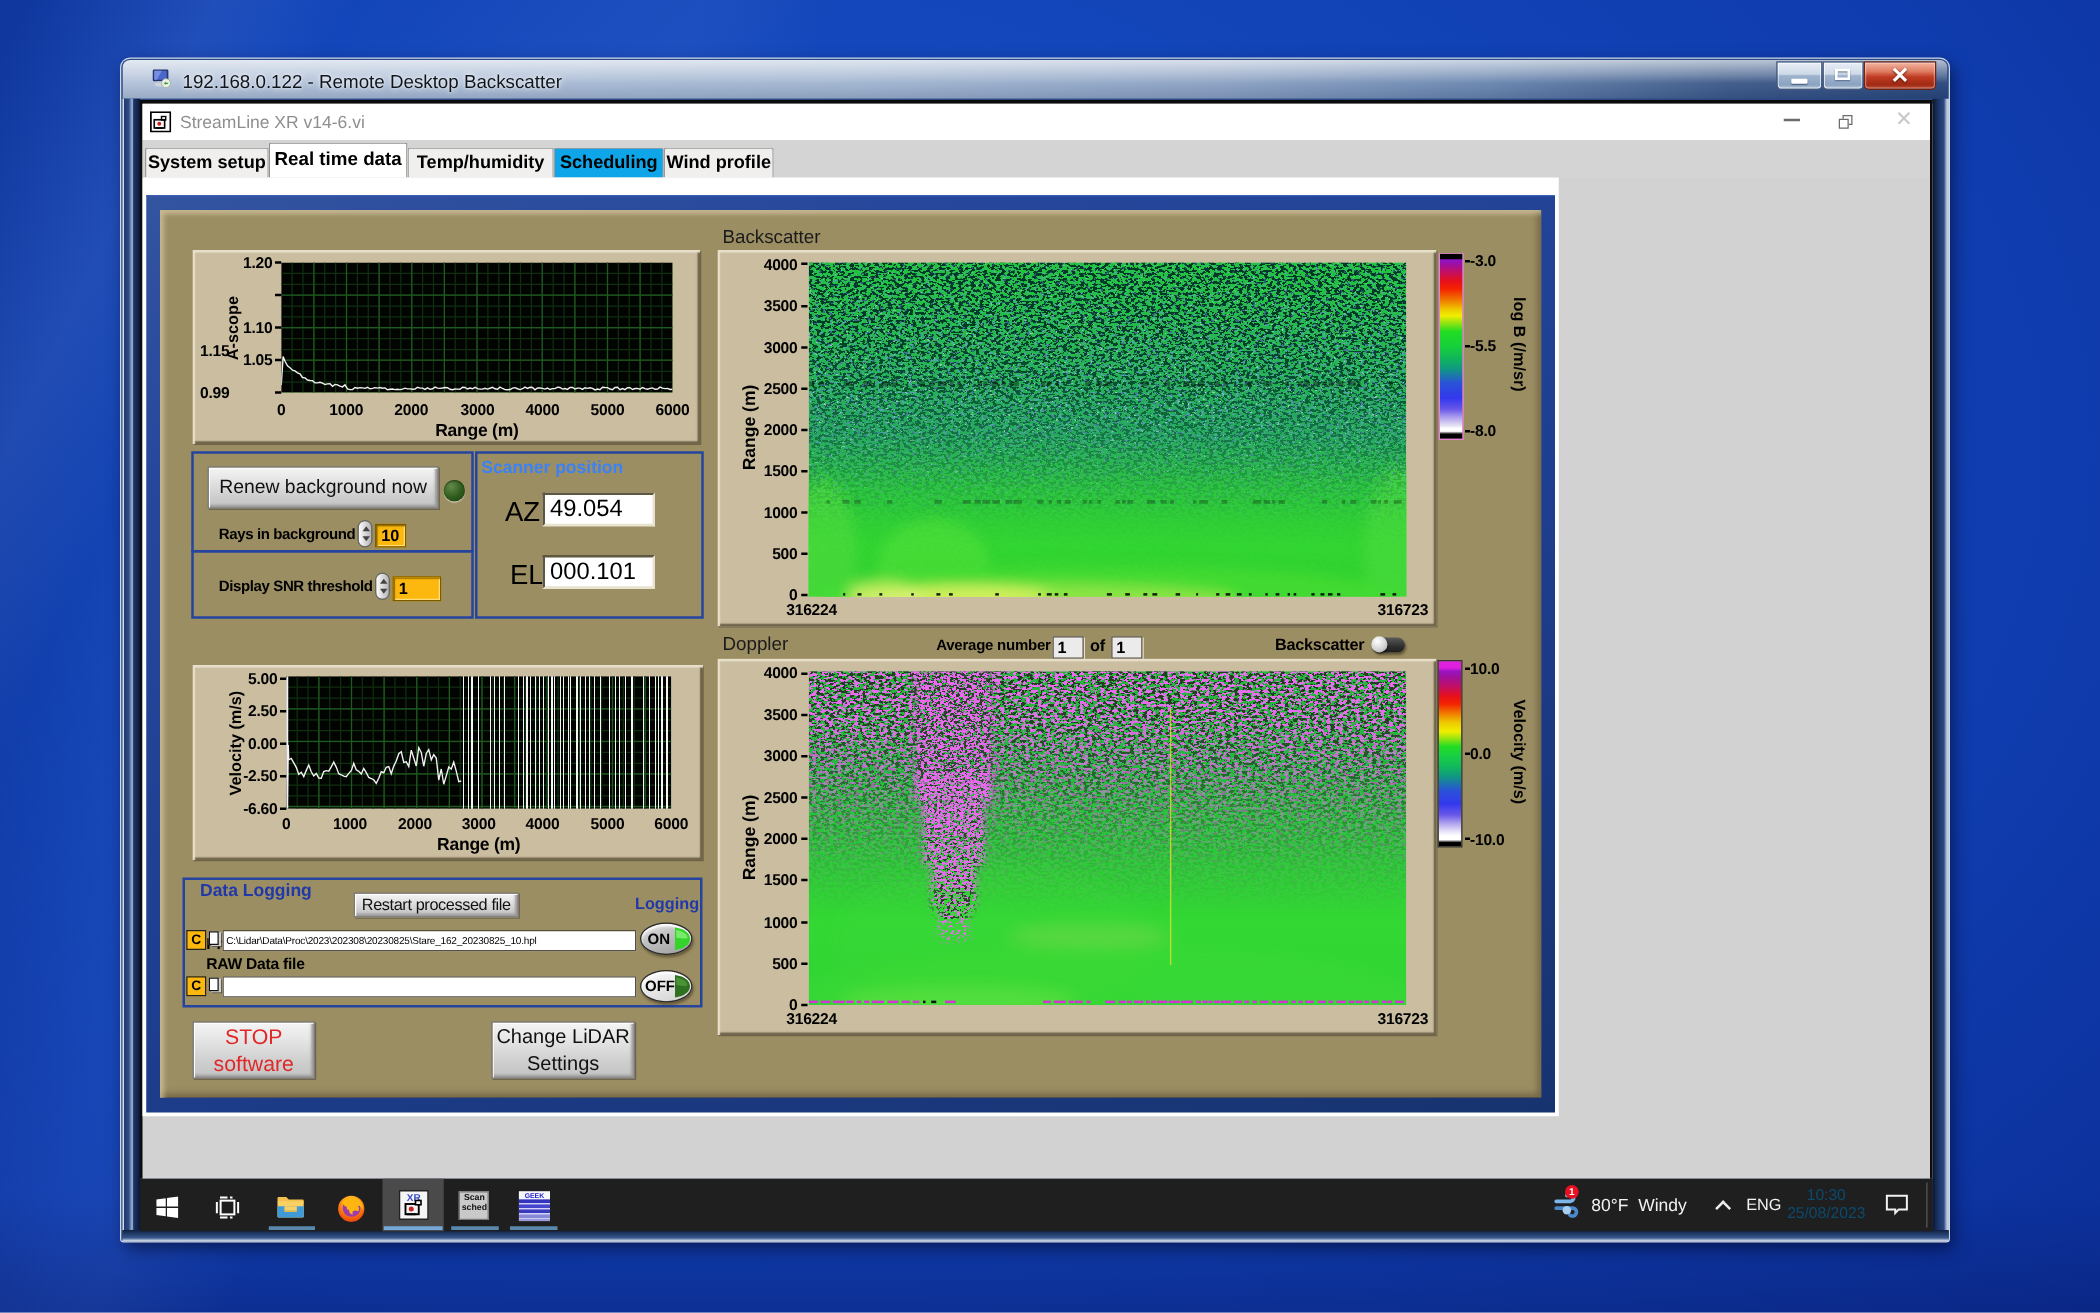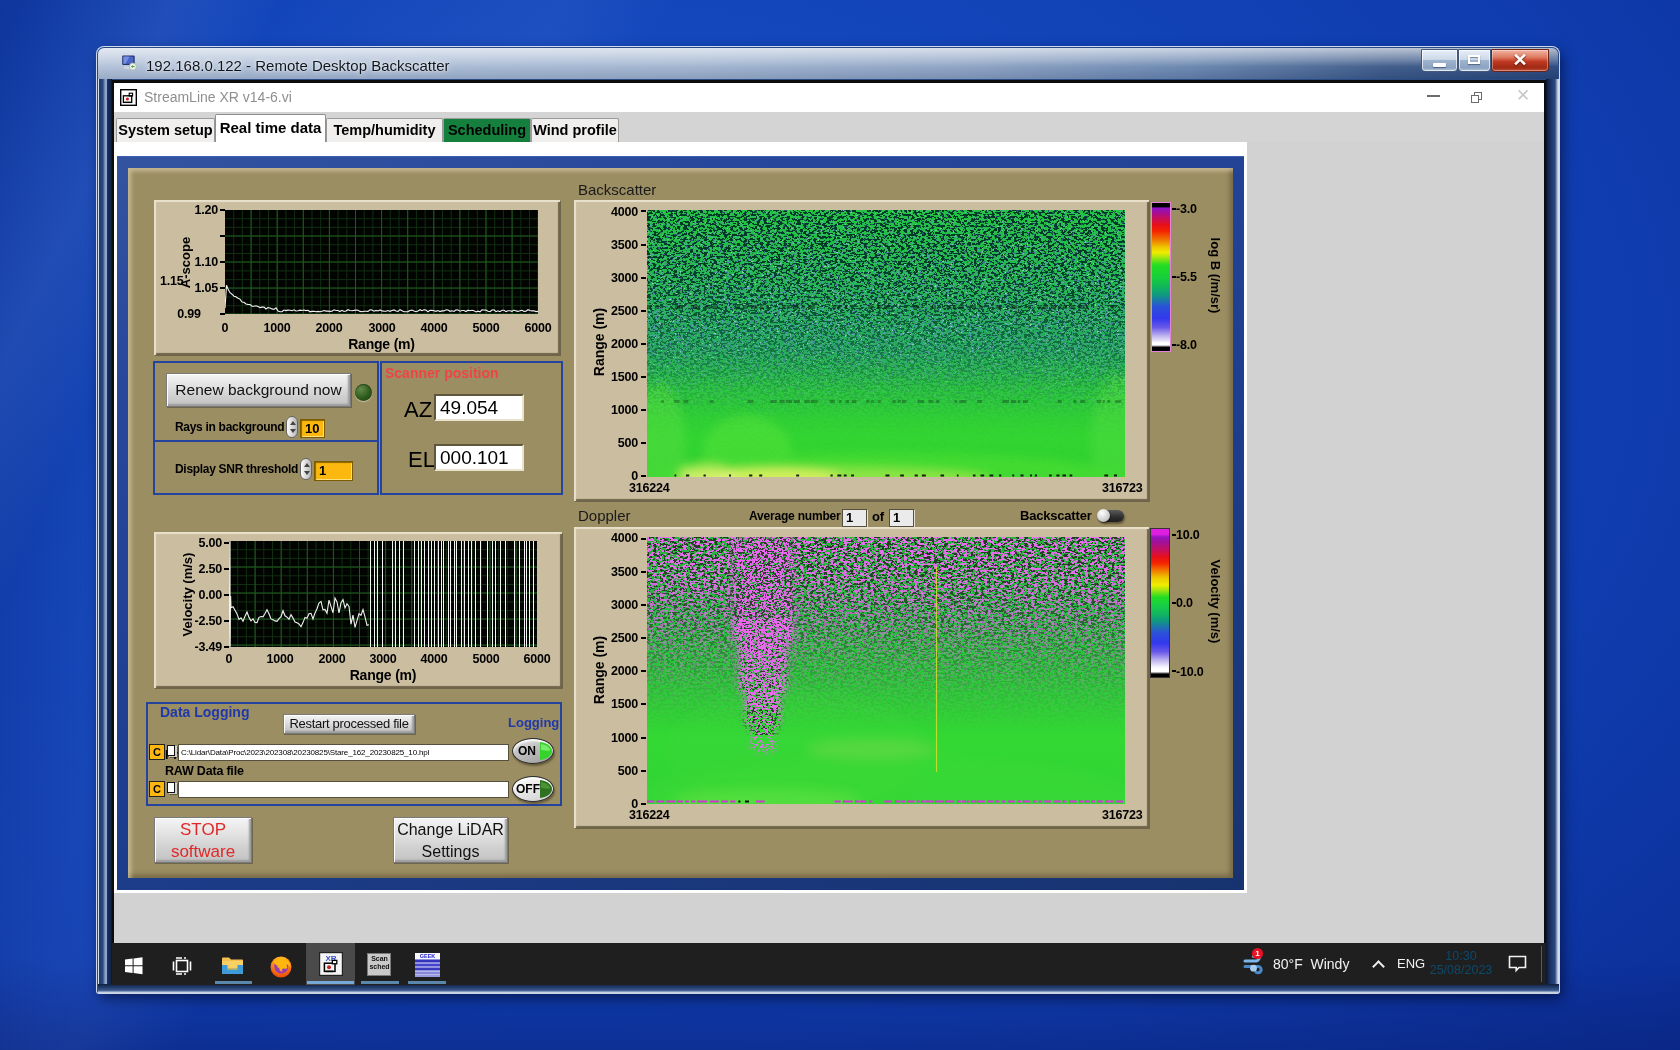--- a/index.html
+++ b/index.html
@@ -60,21 +60,21 @@
 </svg>
 <div style="position:absolute;left:144px;top:89px;font-size:14px;color:#8f8f8f;line-height:17px;">StreamLine XR v14-6.vi</div>
 <div style="position:absolute;left:1427px;top:95px;width:13px;height:2px;background:#6b6b6b;"></div>
 <div style="position:absolute;left:1474px;top:92px;width:8px;height:8px;border:1.5px solid #6b6b6b;background:#fff;"></div>
 <div style="position:absolute;left:1471px;top:95px;width:8px;height:8px;border:1.5px solid #6b6b6b;background:#fff;"></div>
 <div style="position:absolute;left:1516px;top:87px;font-size:17px;color:#c9c9c9;line-height:17px;">✕</div>
 <div style="position:absolute;left:114px;top:112px;width:1430px;height:30px;background:#d4d4d4;"></div>
 <div style="position:absolute;left:116px;top:118px;width:99px;height:24px;background:#f0efee;border:1px solid #9a9a9a;border-bottom:none;border-radius:2px 2px 0 0;font-weight:bold;font-size:14.5px;color:#000;text-align:center;line-height:23px;white-space:nowrap;">System setup</div>
 <div style="position:absolute;left:215px;top:114px;width:111px;height:28px;background:#fff;border:1px solid #8f8f8f;border-bottom:none;border-radius:2px 2px 0 0;z-index:3;font-weight:bold;font-size:15px;color:#000;text-align:center;line-height:26px;white-space:nowrap;">Real time data</div>
 <div style="position:absolute;left:326px;top:118px;width:117px;height:24px;background:#f0efee;border:1px solid #9a9a9a;border-bottom:none;border-radius:2px 2px 0 0;font-weight:bold;font-size:14.5px;color:#000;text-align:center;line-height:23px;white-space:nowrap;">Temp/humidity</div>
-<div style="position:absolute;left:443px;top:118px;width:88px;height:24px;background:#15803d;border:1px solid #9a9a9a;border-bottom:none;border-radius:2px 2px 0 0;font-weight:bold;font-size:14.5px;color:#000;text-align:center;line-height:23px;white-space:nowrap;">Scheduling</div>
+<div style="position:absolute;left:443px;top:118px;width:88px;height:24px;background:#0ea5e9;border:1px solid #9a9a9a;border-bottom:none;border-radius:2px 2px 0 0;font-weight:bold;font-size:14.5px;color:#000;text-align:center;line-height:23px;white-space:nowrap;">Scheduling</div>
 <div style="position:absolute;left:531px;top:118px;width:88px;height:24px;background:#f0efee;border:1px solid #9a9a9a;border-bottom:none;border-radius:2px 2px 0 0;font-weight:bold;font-size:14.5px;color:#000;text-align:center;line-height:23px;white-space:nowrap;">Wind profile</div>
 <div style="position:absolute;left:114px;top:142px;width:1133px;height:751px;background:#fff;"></div>
 <div style="position:absolute;left:117px;top:156px;width:1127px;height:734px;background:linear-gradient(160deg,#33549f 0%,#27479c 20%,#1e3e90 55%,#17336f 100%);box-shadow:inset 0 1px 0 #3c5fb4;"></div>
 <div style="position:absolute;left:128px;top:168px;width:1105px;height:710px;background:#9c8e63;box-shadow:inset 3px 3px 4px rgba(236,224,190,0.55), inset -3px -3px 5px rgba(40,30,10,0.35);"></div>
 <div class="cframe" style="position:absolute;left:154px;top:200px;width:406px;height:155px;"></div>
 <div style="position:absolute;left:156px;top:232px;width:60px;height:60px;display:flex;align-items:center;justify-content:center;">
     <span class="rot" style="font-weight:bold;font-size:13px;color:#000;white-space:nowrap;">A-scope</span>
   </div>
 <svg class="abs" style="left:225px;top:210px;" width="313" height="104" viewBox="0 0 313 104">
     <rect x="0" y="0" width="313" height="104" fill="#020402"></rect>
@@ -143,42 +143,42 @@
     <polyline points="0.0,98.1 1.5,75.3 3.0,79.0 5.0,82.7 7.0,84.2 9.0,86.2 11.0,86.7 13.0,88.3 15.0,89.1 17.0,92.0 19.0,92.3 21.0,94.0 23.0,94.4 25.0,94.5 27.0,96.2 29.0,96.3 31.0,95.8 33.0,96.5 35.0,97.6 37.0,97.1 39.0,97.0 41.0,99.0 43.0,97.5 45.0,97.9 47.0,98.9 49.0,99.5 51.0,97.9 53.0,101.1 55.0,101.7 57.0,101.7 59.0,100.0 61.0,100.6 63.0,100.1 65.0,100.3 67.0,100.7 69.0,99.8 71.0,101.0 73.0,100.7 75.0,100.1 77.0,100.5 79.0,100.0 81.0,100.6 83.0,100.3 85.0,101.8 87.0,101.4 89.0,101.2 91.0,101.7 93.0,101.4 95.0,101.7 97.0,101.3 99.0,100.5 101.0,101.1 103.0,101.1 105.0,101.4 107.0,101.3 109.0,99.8 111.0,100.5 113.0,100.5 115.0,101.5 117.0,100.3 119.0,101.5 121.0,101.0 123.0,99.7 125.0,100.5 127.0,100.7 129.0,100.4 131.0,100.0 133.0,100.2 135.0,101.4 137.0,101.8 139.0,101.2 141.0,101.3 143.0,101.4 145.0,99.8 147.0,100.0 149.0,101.2 151.0,100.4 153.0,101.0 155.0,99.9 157.0,100.9 159.0,101.3 161.0,101.3 163.0,100.6 165.0,101.3 167.0,100.6 169.0,99.9 171.0,101.0 173.0,101.4 175.0,99.7 177.0,100.8 179.0,101.7 181.0,101.8 183.0,101.6 185.0,100.5 187.0,100.1 189.0,101.0 191.0,101.7 193.0,101.0 195.0,99.7 197.0,100.7 199.0,99.8 201.0,100.0 203.0,101.8 205.0,100.3 207.0,100.4 209.0,100.7 211.0,101.3 213.0,100.5 215.0,101.6 217.0,100.9 219.0,100.9 221.0,99.8 223.0,100.0 225.0,101.3 227.0,100.8 229.0,101.5 231.0,99.9 233.0,100.0 235.0,101.2 237.0,100.5 239.0,100.5 241.0,101.5 243.0,100.2 245.0,100.7 247.0,100.2 249.0,100.7 251.0,101.9 253.0,101.2 255.0,101.8 257.0,99.8 259.0,100.0 261.0,100.1 263.0,101.2 265.0,101.7 267.0,100.0 269.0,99.8 271.0,101.7 273.0,100.8 275.0,101.7 277.0,100.2 279.0,100.2 281.0,101.6 283.0,100.8 285.0,100.7 287.0,101.3 289.0,100.0 291.0,100.9 293.0,101.4 295.0,100.7 297.0,100.3 299.0,101.4 301.0,101.2 303.0,99.7 305.0,100.5 307.0,100.9 309.0,100.7 311.0,101.6 313.0,101.4" fill="none" stroke="#f2f2f2" stroke-width="1.1"></polyline>
   </svg>
 <div class="lbl" style="position:absolute;left:160px;top:204px;width:58px;text-align:right;">1.20</div>
 <div class="tick" style="position:absolute;left:220px;top:209px;width:5px;height:2px;"></div>
 <div class="lbl" style="position:absolute;left:160px;top:230px;width:58px;text-align:left;margin-top:45px;">1.15</div>
 <div class="tick" style="position:absolute;left:220px;top:235px;width:5px;height:2px;"></div>
 <div class="lbl" style="position:absolute;left:160px;top:256px;width:58px;text-align:right;">1.10</div>
 <div class="tick" style="position:absolute;left:220px;top:261px;width:5px;height:2px;"></div>
 <div class="lbl" style="position:absolute;left:160px;top:282px;width:58px;text-align:right;">1.05</div>
 <div class="tick" style="position:absolute;left:220px;top:287px;width:5px;height:2px;"></div>
-<div class="lbl" style="position:absolute;left:160px;top:308px;width:58px;text-align:center;">0.99</div>
+<div class="lbl" style="position:absolute;left:160px;top:308px;width:58px;text-align:left;">0.99</div>
 <div class="tick" style="position:absolute;left:220px;top:313px;width:5px;height:2px;"></div>
 <div class="lbl" style="position:absolute;left:205px;top:322px;width:40px;text-align:center;">0</div>
 <div class="lbl" style="position:absolute;left:257px;top:322px;width:40px;text-align:center;">1000</div>
 <div class="lbl" style="position:absolute;left:309px;top:322px;width:40px;text-align:center;">2000</div>
 <div class="lbl" style="position:absolute;left:362px;top:322px;width:40px;text-align:center;">3000</div>
 <div class="lbl" style="position:absolute;left:414px;top:322px;width:40px;text-align:center;">4000</div>
 <div class="lbl" style="position:absolute;left:466px;top:322px;width:40px;text-align:center;">5000</div>
 <div class="lbl" style="position:absolute;left:518px;top:322px;width:40px;text-align:center;">6000</div>
 <div class="lbl" style="position:absolute;left:225px;top:338px;width:313px;text-align:center;font-size:14px;">Range (m)</div>
 <div class="bluebox" style="position:absolute;left:153px;top:361px;width:226px;height:81px;"></div>
 <div class="bluebox" style="position:absolute;left:153px;top:440px;width:226px;height:55px;"></div>
 <div class="btn3d" style="position:absolute;left:166px;top:373px;width:185px;height:34px;font-size:15.5px;line-height:32px;white-space:nowrap;">Renew background now</div>
 <div style="position:absolute;left:355px;top:384px;width:17px;height:17px;border-radius:50%;background:radial-gradient(circle at 35% 30%,#63894a 0%,#2e5b1c 55%,#1c3f10 100%);box-shadow:0 1px 1px rgba(255,255,255,0.5), inset 0 1px 1px rgba(0,0,0,0.4);"></div>
 <div class="lbl" style="position:absolute;left:175px;top:421px;font-size:12px;letter-spacing:-0.3px;">Rays in background</div>
 <div class="spin" style="position:absolute;left:286px;top:416px;"></div>
 <div class="orange" style="position:absolute;left:300px;top:419px;width:25px;height:19px;">10</div>
 <div class="lbl" style="position:absolute;left:175px;top:463px;font-size:12px;letter-spacing:-0.3px;">Display SNR threshold</div>
 <div class="spin" style="position:absolute;left:300px;top:458px;"></div>
 <div class="orange" style="position:absolute;left:314px;top:461px;width:39px;height:20px;">1</div>
 <div class="bluebox" style="position:absolute;left:380px;top:361px;width:183px;height:134px;"></div>
-<div style="position:absolute;left:385px;top:366px;font-size:14px;font-weight:bold;color:#ef4444;line-height:14px;">Scanner position</div>
+<div style="position:absolute;left:385px;top:366px;font-size:14px;font-weight:bold;color:#3b82f6;line-height:14px;">Scanner position</div>
 <div style="position:absolute;left:404px;top:399px;font-size:22px;color:#000;line-height:22px;">AZ</div>
 <div class="whitebox" style="position:absolute;left:434px;top:394px;width:90px;height:27px;font-size:19px;line-height:23px;padding-left:4px;">49.054</div>
 <div style="position:absolute;left:408px;top:449px;font-size:22px;color:#000;line-height:22px;">EL</div>
 <div class="whitebox" style="position:absolute;left:434px;top:444px;width:90px;height:27px;font-size:19px;line-height:23px;padding-left:4px;">000.101</div>
 <div class="cframe" style="position:absolute;left:154px;top:532px;width:408px;height:156px;"></div>
 <div style="position:absolute;left:158px;top:564px;width:60px;height:60px;display:flex;align-items:center;justify-content:center;">
     <span class="rot" style="font-weight:bold;font-size:13px;color:#000;white-space:nowrap;">Velocity (m/s)</span>
   </div>
 <svg class="abs" style="left:229px;top:541px;" width="308" height="106" viewBox="0 0 308 106">
     <rect x="0" y="0" width="308" height="106" fill="#020402"></rect>
@@ -287,21 +287,21 @@
     <line x1="1" y1="0" x2="1" y2="106" stroke="#f2f2f2" stroke-width="1.2"></line>
   </svg>
 <div class="lbl" style="position:absolute;left:160px;top:537px;width:62px;text-align:right;">5.00</div>
 <div class="tick" style="position:absolute;left:224px;top:542px;width:5px;height:2px;"></div>
 <div class="lbl" style="position:absolute;left:160px;top:563px;width:62px;text-align:right;">2.50</div>
 <div class="tick" style="position:absolute;left:224px;top:568px;width:5px;height:2px;"></div>
 <div class="lbl" style="position:absolute;left:160px;top:589px;width:62px;text-align:right;">0.00</div>
 <div class="tick" style="position:absolute;left:224px;top:594px;width:5px;height:2px;"></div>
 <div class="lbl" style="position:absolute;left:160px;top:615px;width:62px;text-align:right;">-2.50</div>
 <div class="tick" style="position:absolute;left:224px;top:620px;width:5px;height:2px;"></div>
-<div class="lbl" style="position:absolute;left:160px;top:641px;width:62px;text-align:right;">-3.49</div>
+<div class="lbl" style="position:absolute;left:160px;top:641px;width:62px;text-align:right;">-6.60</div>
 <div class="tick" style="position:absolute;left:224px;top:646px;width:5px;height:2px;"></div>
 <div class="lbl" style="position:absolute;left:209px;top:653px;width:40px;text-align:center;">0</div>
 <div class="lbl" style="position:absolute;left:260px;top:653px;width:40px;text-align:center;">1000</div>
 <div class="lbl" style="position:absolute;left:312px;top:653px;width:40px;text-align:center;">2000</div>
 <div class="lbl" style="position:absolute;left:363px;top:653px;width:40px;text-align:center;">3000</div>
 <div class="lbl" style="position:absolute;left:414px;top:653px;width:40px;text-align:center;">4000</div>
 <div class="lbl" style="position:absolute;left:466px;top:653px;width:40px;text-align:center;">5000</div>
 <div class="lbl" style="position:absolute;left:517px;top:653px;width:40px;text-align:center;">6000</div>
 <div class="lbl" style="position:absolute;left:229px;top:669px;width:308px;text-align:center;font-size:14px;">Range (m)</div>
 <div class="bluebox" style="position:absolute;left:146px;top:702px;width:416px;height:104px;"></div>

